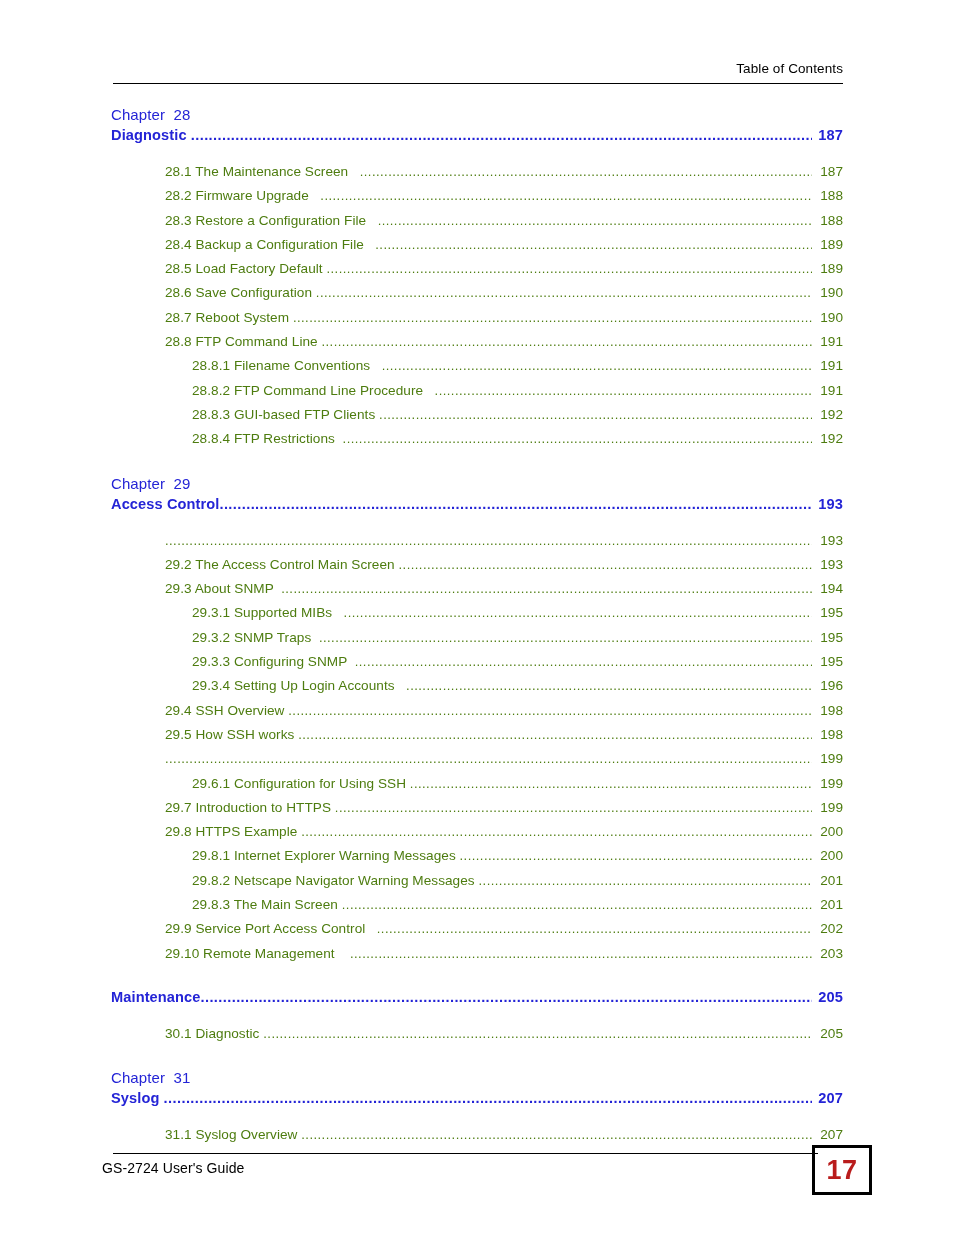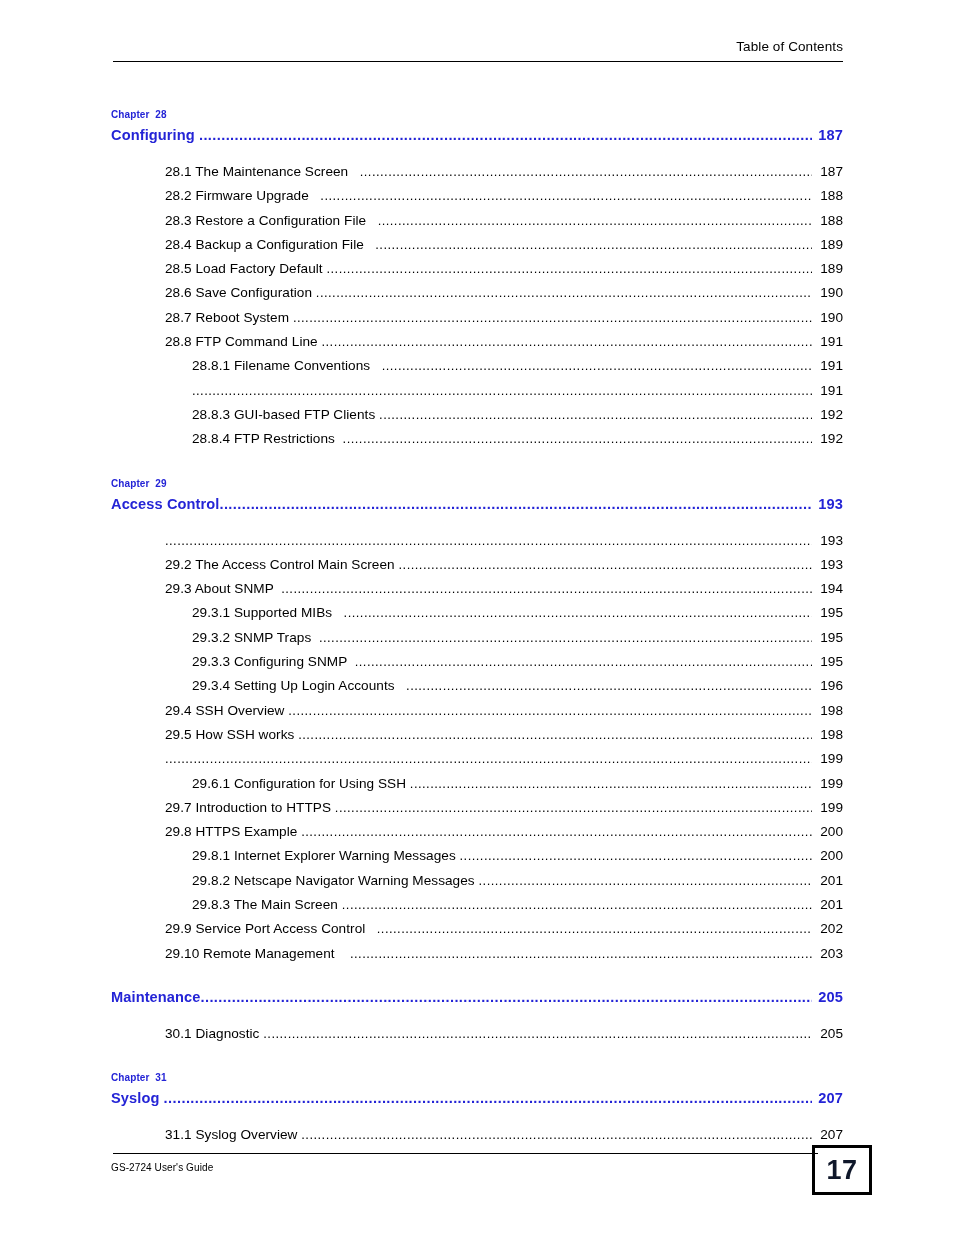--- a/index.html
+++ b/index.html
@@ -17,21 +17,21 @@
 
   .page {
     position: absolute;
     inset: 0;
   }
 
   
   .header-area {
     position: absolute;
     left: 113px;
-    top: 39px;
+    top: 61px;
     width: 730px;
   }
   .header-text {
     text-align: right;
     font-size: 13.5px;
     color: #000000;
     letter-spacing: 0.1px;
     line-height: 16px;
   }
   .header-rule {
@@ -48,22 +48,22 @@
     top: 104px;
     width: 732px;
   }
 
   
   .chapter-block {
     margin-bottom: 0;
   }
   .chapter-label {
     color: #2424d6;
-    font-weight: bold;
-    font-size: 10px;
+    font-weight: normal;
+    font-size: 15px;
     line-height: 21px;
     letter-spacing: 0.1px;
     white-space: pre;
   }
   .chapter-line {
     display: flex;
     align-items: baseline;
     color: #2424d6;
     font-weight: bold;
     font-size: 14.6px;
@@ -89,21 +89,21 @@
     white-space: pre;
   }
 
   
   .entries {
     margin-top: 14px;
   }
   .entry {
     display: flex;
     align-items: baseline;
-    color: #000000;
+    color: #4d7c0f;
     font-size: 13.6px;
     line-height: 24.3px;
     letter-spacing: 0.05px;
   }
   .entry .title {
     white-space: pre;
     flex: 0 0 auto;
   }
   .entry .leader {
     flex: 1 1 auto;
@@ -128,62 +128,62 @@
   .footer-rule {
     position: absolute;
     left: 113px;
     top: 1153px;
     width: 705px;
     border-top: 1.3px solid #000000;
     height: 0;
   }
   .footer-text {
     position: absolute;
-    left: 111px;
+    left: 102px;
     top: 1159px;
-    font-size: 10px;
+    font-size: 14px;
     color: #000000;
     letter-spacing: 0.1px;
     line-height: 18px;
   }
   .page-box {
     position: absolute;
     left: 812px;
     top: 1145px;
     width: 60px;
     height: 50px;
     border: 3px solid #000000;
     box-sizing: border-box;
     display: flex;
     align-items: center;
     justify-content: center;
   }
   .page-box-num {
     font-size: 27px;
     font-weight: bold;
-    color: #0f172a;
+    color: #b91c1c;
     line-height: 1;
     letter-spacing: 0.5px;
   }
 </style>
 </head>
 <body>
 
 <div class="page">
 
   <div class="header-area">
     <div class="header-text">Table of Contents</div>
     <div class="header-rule"></div>
   </div>
 
   <div class="toc" id="toc-root">
       <div class="chapter-block">
         <div class="chapter-label">Chapter  28</div>
         <div class="chapter-line">
-          <span class="title">Configuring </span>
+          <span class="title">Diagnostic </span>
           <span class="leader">...................................................................................................................................................................................................................................................................</span>
           <span class="pageno">187</span>
         </div>
         <div class="entries">
           <div class="entry lvl2">
             <span class="title">28.1 The Maintenance Screen   </span>
             <span class="leader">...................................................................................................................................................................................................................................................................</span>
             <span class="pageno">187</span>
           </div>
           <div class="entry lvl2">
@@ -220,20 +220,21 @@
             <span class="title">28.8 FTP Command Line </span>
             <span class="leader">...................................................................................................................................................................................................................................................................</span>
             <span class="pageno">191</span>
           </div>
           <div class="entry lvl3">
             <span class="title">28.8.1 Filename Conventions   </span>
             <span class="leader">...................................................................................................................................................................................................................................................................</span>
             <span class="pageno">191</span>
           </div>
           <div class="entry lvl3">
+            <span class="title">28.8.2 FTP Command Line Procedure   </span>
             <span class="leader">...................................................................................................................................................................................................................................................................</span>
             <span class="pageno">191</span>
           </div>
           <div class="entry lvl3">
             <span class="title">28.8.3 GUI-based FTP Clients </span>
             <span class="leader">...................................................................................................................................................................................................................................................................</span>
             <span class="pageno">192</span>
           </div>
           <div class="entry lvl3">
             <span class="title">28.8.4 FTP Restrictions  </span>

